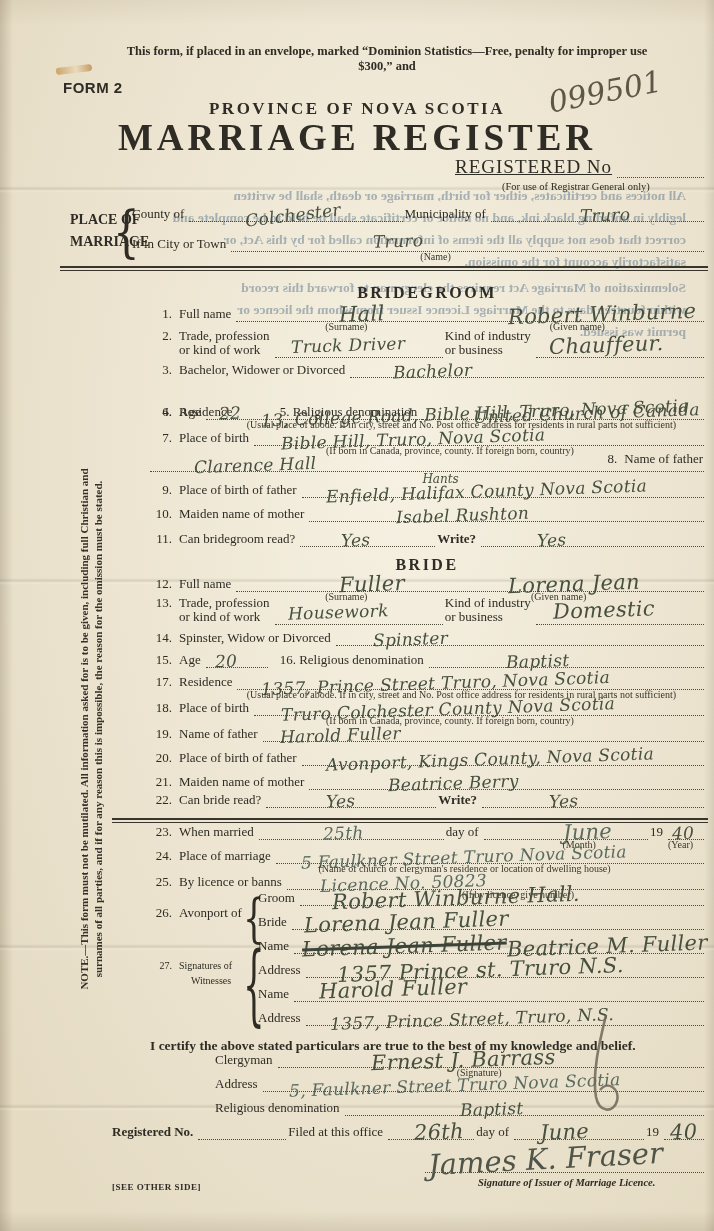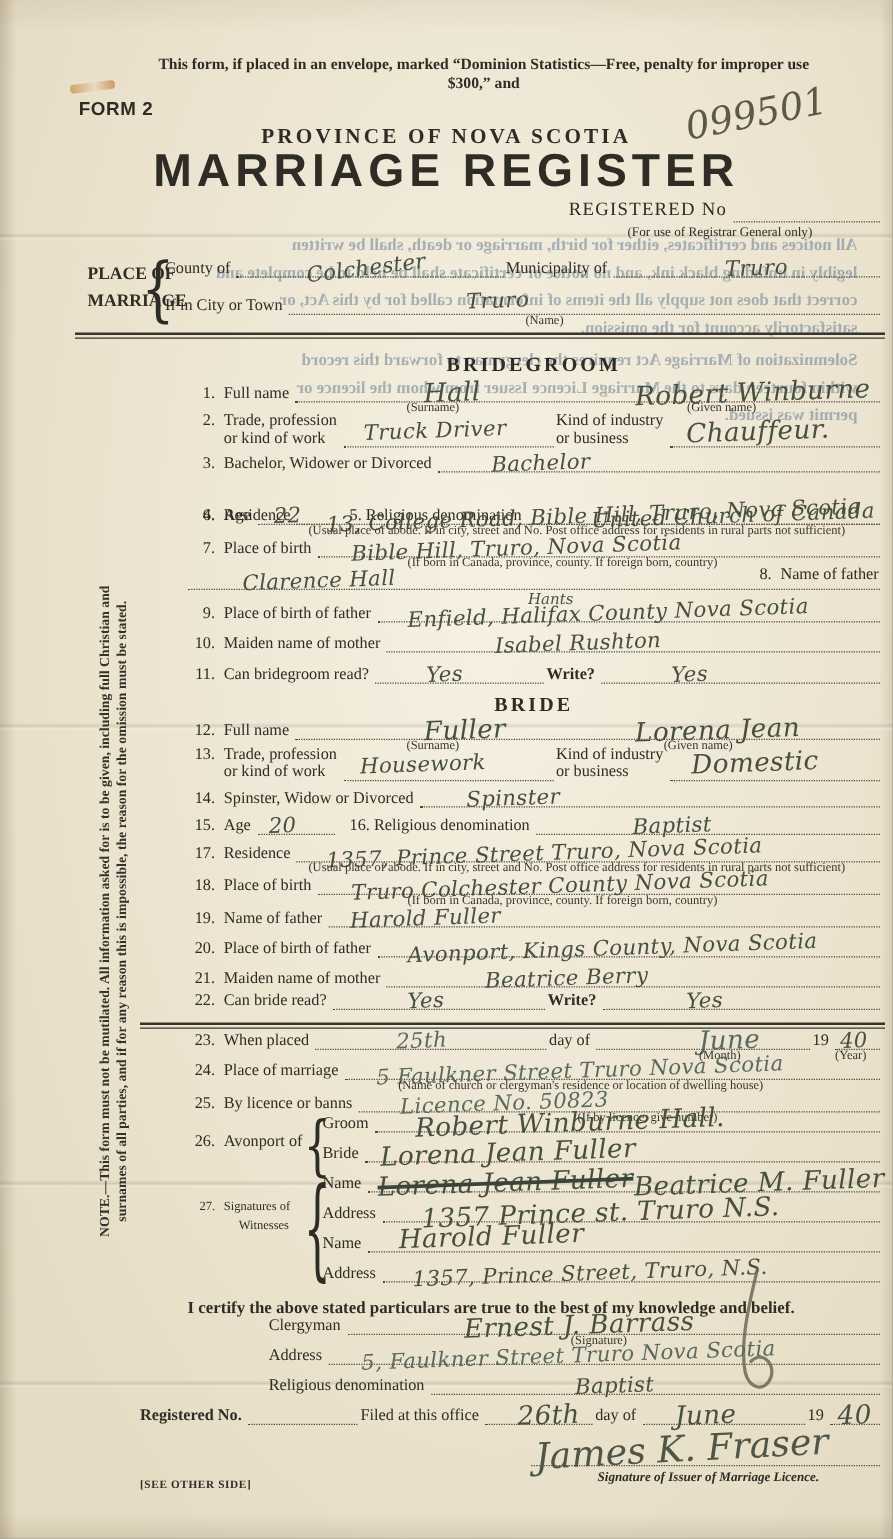--- a/index.html
+++ b/index.html
@@ -72,24 +72,24 @@
     <div>NOTE.—This form must not be mutilated.  All information asked for is to be given, including full Christian and</div>
     <div>surnames of all parties, and if for any reason this is impossible, the reason for the omission must be stated.</div>
   </div>
 
   <div class="p z bold center" style="left:110px;right:50px;top:44px;font-size:12.5px;line-height:15px;">
     <div>This form, if placed in an envelope, marked “Dominion Statistics—Free, penalty for improper use $300,” and</div>
   </div>
   <div class="p z bold sans" style="left:63px;top:79px;font-size:15px;letter-spacing:.5px;">FORM 2</div>
   <div class="p z bold center" style="left:100px;right:100px;top:99px;font-size:17px;letter-spacing:2.5px;">PROVINCE OF NOVA SCOTIA</div>
   <div class="p" style="left:548px;top:74px;font-family:'DejaVu Serif',serif;font-style:italic;font-size:30px;color:#5d5748;transform:rotate(-11deg);z-index:3;">099501</div>
-  <div class="p z bold sans center" style="left:60px;right:60px;top:116px;font-size:37px;letter-spacing:4px;">MARRIAGE REGISTER</div>
+  <div class="p z bold sans center" style="left:60px;right:60px;top:116px;font-size:37px;letter-spacing:4px;font-family:Liberation Serif, serif;">MARRIAGE REGISTER</div>
 
   <div class="row z" style="left:455px;right:8px;top:158px;">
-    <span class="lbl" style="font-size:15px;letter-spacing:1px;">REGISTERED No</span>
+    <span class="lbl" style="font-size:19px;letter-spacing:1px;text-decoration:underline;">REGISTERED No</span>
     <span class="fill"></span>
   </div>
   <div class="p z" style="left:502px;top:181px;font-size:10.5px;">(For use of Registrar General only)</div>
 
   <div class="p z bold" style="left:70px;top:212px;font-size:14px;">PLACE OF</div>
   <div class="p z bold" style="left:70px;top:234px;font-size:14px;">MARRIAGE</div>
   <div class="brace z" style="left:113px;top:198px;font-size:42px;transform:scaleY(1.35);">{</div>
 
   <div class="row z" style="left:132px;right:8px;top:202px;">
     <span class="lbl">County of</span>
@@ -286,21 +286,21 @@
     </span>
     <span class="lbl bold">Write?</span>
     <span class="fill">
       <span class="hw" style="left:30%">Yes</span>
     </span>
   </div>
 
   <div class="drule z" style="left:112px;right:6px;top:818px;"></div>
 
   <div class="row z" style="left:148px;right:8px;top:820px;">
-    <span class="lbl"><span class="no">23.</span><span>When placed</span></span>
+    <span class="lbl"><span class="no">23.</span><span>When married</span></span>
     <span class="fill fix" style="width:185px">
       <span class="hw hw-lt" style="left:35%">25th</span>
     </span>
     <span class="lbl">day of</span>
     <span class="fill">
       <span class="hw hw-lt hw-lg" style="left:48%">June</span>
       <span class="sub" style="left:48%">(Month)</span>
     </span>
     <span class="lbl">19</span>
     <span class="fill fix" style="width:36px">

